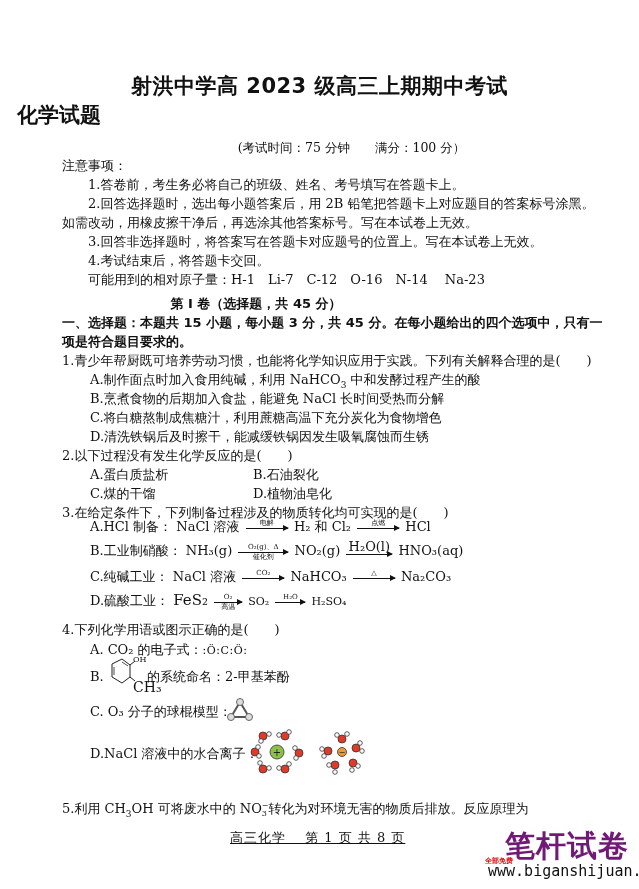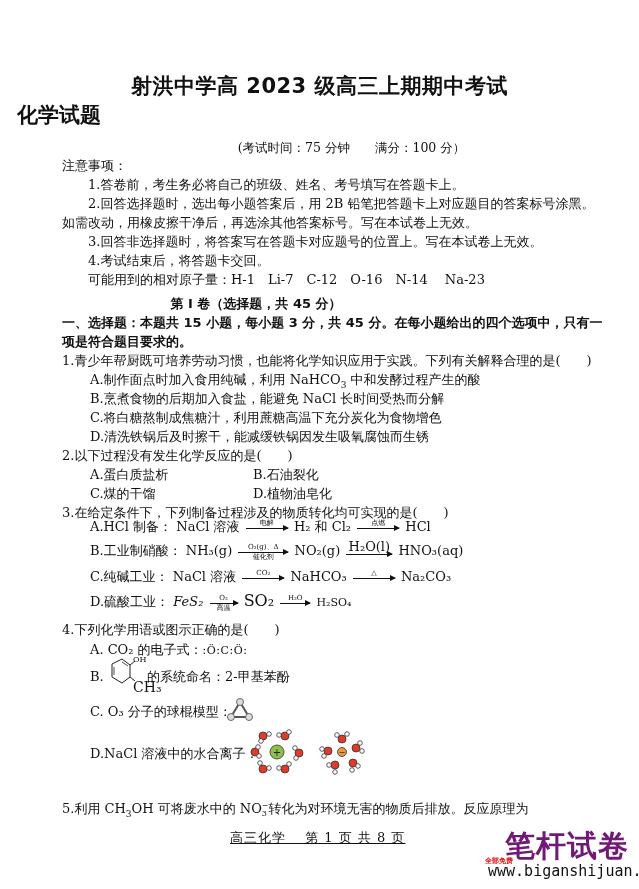--- a/index.html
+++ b/index.html
@@ -79,23 +79,23 @@
   <span>C.纯碱工业：</span>
   <span>NaCl 溶液</span>
   <span class="arrow" style="width:42px;"><span class="above">CO₂</span><span class="line"></span><span class="below"></span></span>
   <span>NaHCO₃</span>
   <span class="arrow" style="width:42px;"><span class="above">△</span><span class="line"></span><span class="below"></span></span>
   <span>Na₂CO₃</span>
 </div>
 
 <div class="abs t" style="left:90px;top:592px;">
   <span>D.硫酸工业：</span>
-  <span style="font-size:13px;font-style:italic;">FeS₂</span>
+  <span style="font-size:15px;">FeS₂</span>
   <span class="arrow" style="width:28px;"><span class="above">O₂</span><span class="line"></span><span class="below">高温</span></span>
-  <span style="font-size:16px;">SO₂</span>
+  <span style="font-size:11px;">SO₂</span>
   <span class="arrow" style="width:30px;"><span class="above">H₂O</span><span class="line"></span><span class="below"></span></span>
   <span style="font-size:11px;">H₂SO₄</span>
 </div>
 
 <div class="abs t" style="left:62px;top:621px;">4.下列化学用语或图示正确的是(　　)</div>
 <div class="abs t" style="left:90px;top:641px;">
   <span>A. CO₂ 的电子式：</span><span style="font-size:11px;letter-spacing:0.5px;">:Ö:C:Ö:</span>
 </div>
 
 <div class="abs t" style="left:90px;top:668px;">B.</div>

